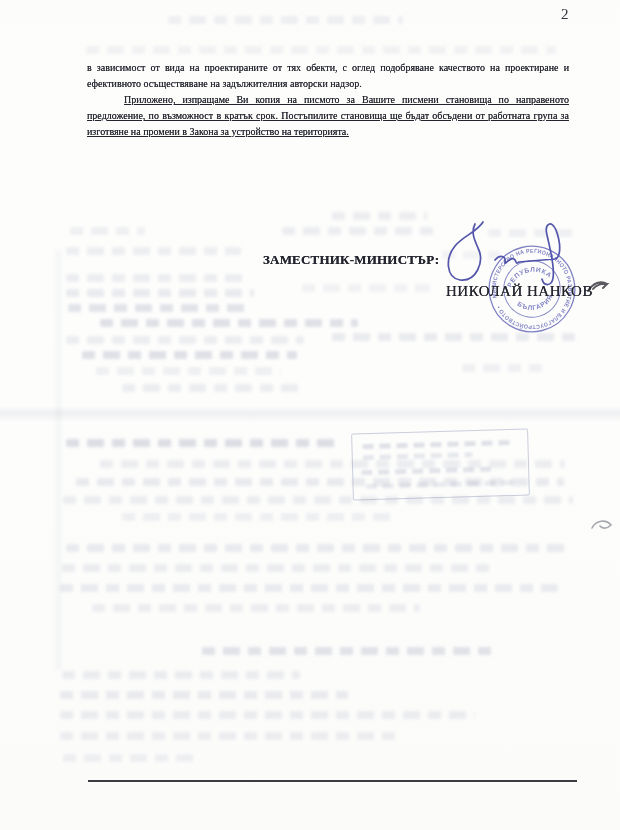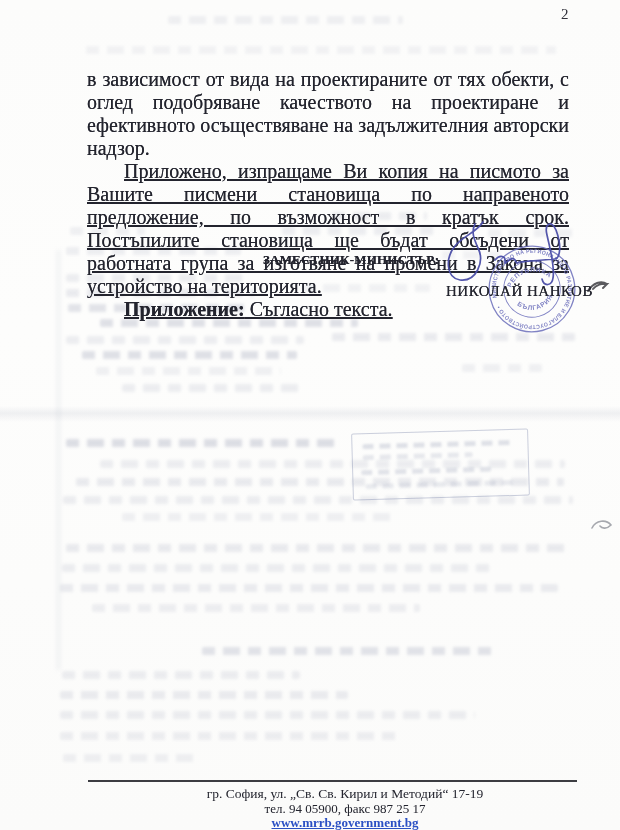--- a/index.html
+++ b/index.html
@@ -14,22 +14,22 @@
   .crease{position:absolute;left:0;width:620px;height:16px;top:406px;
     background:linear-gradient(180deg,rgba(255,255,255,0) 0%,rgba(165,170,185,.16) 45%,rgba(255,255,255,0) 100%);}
   .edge-streak{position:absolute;left:56px;top:250px;width:5px;height:420px;filter:blur(2px);
     background:rgba(160,165,185,.10);}
   .bleed-rect{position:absolute;left:352px;top:431px;width:175px;height:65px;
     border:1px solid rgba(120,132,168,.38);transform:rotate(-1.6deg);border-radius:2px;}
   .bleed-rect .rline{position:absolute;height:5px;filter:blur(1.2px);border-radius:2px;
     background:repeating-linear-gradient(90deg,#76809f 0 11px,transparent 11px 17px);}
   
   .pagenum{position:absolute;left:561px;top:6px;font-size:15px;color:#30313a;}
-  .body-text{position:absolute;left:87px;top:68px;width:482px;
-    font-size:20px;line-height:23px;text-align:justify;
+  .body-text{position:absolute;left:87px;top:60px;width:482px;
+    font-size:10px;line-height:16px;text-align:justify;
     text-shadow:0 0 .45px rgba(35,36,46,.85);}
   .body-text p{margin:0;}
   .body-text p.indent{text-indent:37px;text-decoration:underline;}
   .sig-title{position:absolute;left:263px;top:252px;font-weight:bold;font-size:13px;
     letter-spacing:.2px;text-shadow:0 0 .4px rgba(35,36,46,.9);}
   .sig-name{position:absolute;left:430px;top:283px;font-weight:normal;font-size:15px;
     letter-spacing:.5px;z-index:5;text-shadow:0 0 .4px rgba(35,36,46,.9);margin-left:16px;}
   
   .signature{position:absolute;left:443px;top:218px;width:124px;height:74px;z-index:4;}
   .signature path{fill:none;stroke:currentColor;stroke-width:1.7;stroke-linecap:round;opacity:.95;}
@@ -91,21 +91,20 @@
       <div class="bleed" style="left: 63px; top: 754px; width: 135px; opacity: 0.09;"></div>
     </div>
   <div class="crease"></div>
   <div class="edge-streak"></div>
 
   <span class="pagenum">2</span>
 
   <div class="body-text">
     <p>в зависимост от вида на проектираните от тях обекти, с оглед подобряване качеството на проектиране и ефективното осъществяване на задължителния авторски надзор.</p>
     <p class="indent">Приложено, изпращаме Ви копия на писмото за Вашите писмени становища по направеното предложение, по възможност в кратък срок. Постъпилите становища ще бъдат обсъдени от работната група за изготвяне на промени в Закона за устройство на територията.</p>
-    <p class="indent"><b>Приложение:</b><span> Съгласно текста.</span></p>
   </div>
 
   <div class="sig-title">ЗАМЕСТНИК-МИНИСТЪР:</div>
   <div class="sig-name">НИКОЛАЙ НАНКОВ</div>
 
   <svg class="signature" viewBox="0 0 124 74" style="color: rgb(74, 77, 166);">
     <path d="M 40,4 C 34,14 20,18 12,28 C 2,40 3,60 17,62 C 33,64 42,44 35,30 C 31,21 28,14 32,6"></path>
     <path d="M 52,42 C 57,36 63,38 62,44 C 61,49 67,38 71,41 C 74,43 72,47 76,44 L 112,41 C 117,40 119,28 113,12 C 109,2 101,5 104,17 C 107,31 112,48 110,60 C 109,68 101,69 99,61"></path>
   </svg>
 
@@ -130,19 +129,14 @@
   </svg>
 
   <div class="bleed-rect">
     <div class="rline" style="left:10px;top:10px;width:150px;opacity:.22"></div>
     <div class="rline" style="left:10px;top:21px;width:110px;opacity:.16"></div>
     <div class="rline" style="left:8px;top:36px;width:130px;opacity:.20"></div>
     <div class="rline" style="left:12px;top:50px;width:150px;opacity:.14"></div>
   </div>
 
   <div class="footer-rule"></div>
-  <div class="footer">
-    <div class="footer-line1">гр. София, ул. „Св. Св. Кирил и Методий“ 17-19</div>
-    <div class="footer-line2">тел. 94 05900, факс 987 25 17</div>
-    <div class="footer-link" style="color: rgb(43, 80, 196);">www.mrrb.government.bg</div>
-  </div>
 
 </div>
 
 </body></html>

